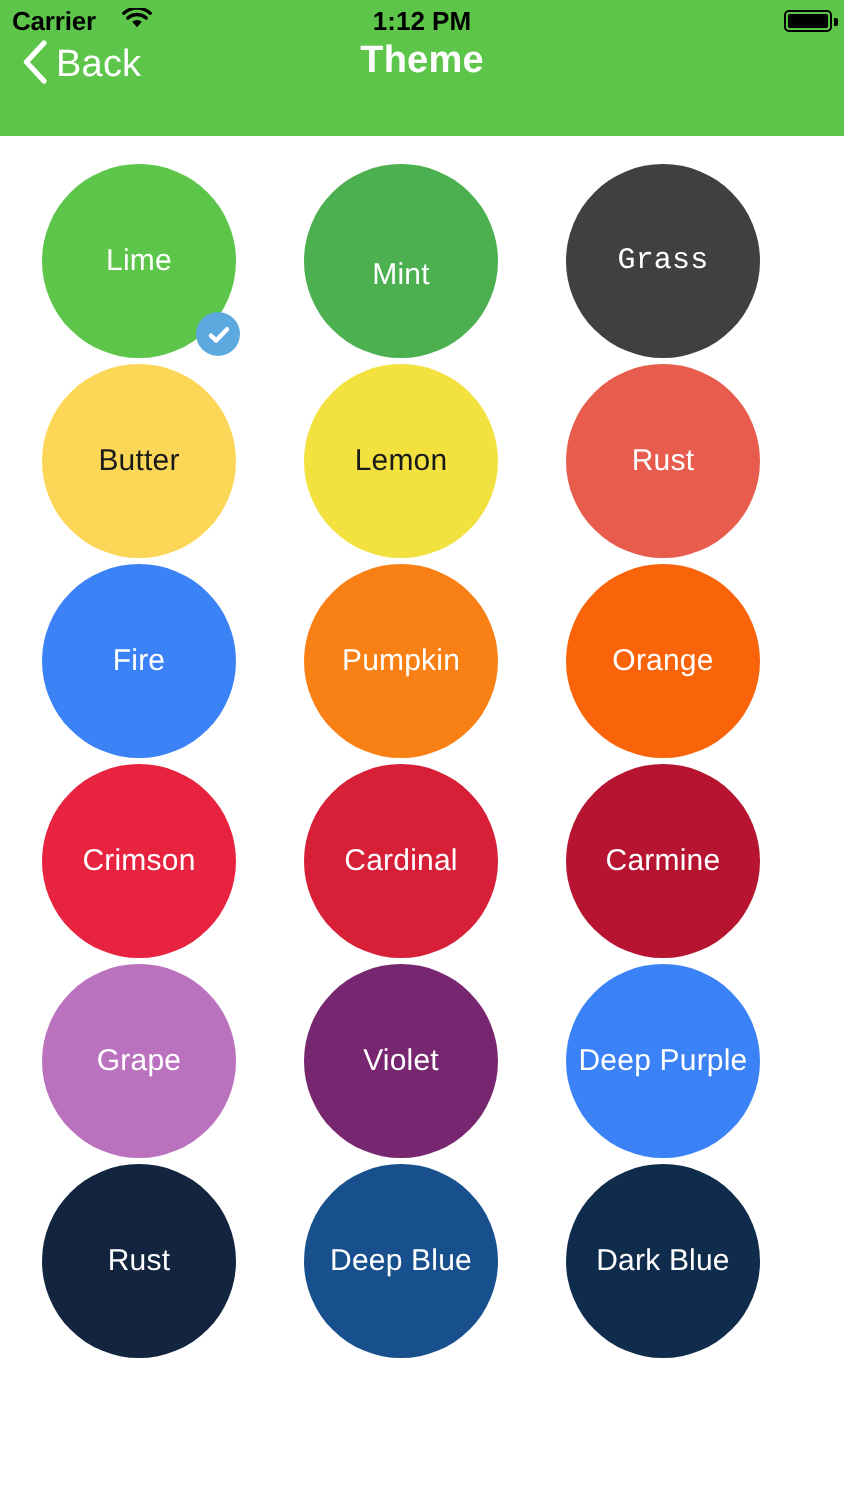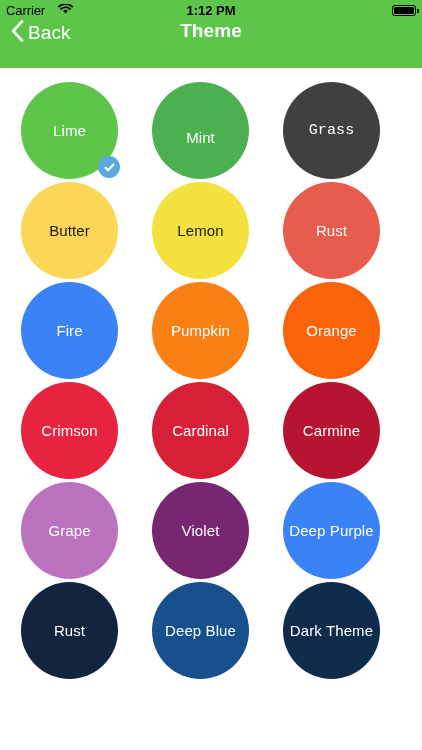--- a/index.html
+++ b/index.html
@@ -16,21 +16,21 @@
     position:relative;
     height:20px;
     background:var(--brand,#5DC64A);
     display:flex;
     align-items:center;
     padding:0 6px;
     color:#000;
   }
   .status-left{
     display:flex; align-items:center; gap:13px;
-    font-size:13px; font-weight:normal; letter-spacing:-0.1px;
+    font-size:13px; font-weight:bold; letter-spacing:-0.1px;
   }
   .status-time{
     position:absolute; left:0; right:0;
     text-align:center;
     font-size:13px; font-weight:bold;
     pointer-events:none;
   }
   .status-right{
     margin-left:auto; display:flex; align-items:center;
   }
@@ -254,17 +254,17 @@
           <span class="swatch-label" style="color: rgb(255, 255, 255);">Rust</span>
         </div>
       </div>
       <div class="swatch-cell">
         <div class="swatch" style="background: rgb(23, 80, 140);">
           <span class="swatch-label" style="color: rgb(255, 255, 255);">Deep Blue</span>
         </div>
       </div>
       <div class="swatch-cell">
         <div class="swatch" style="background: rgb(16, 44, 76);">
-          <span class="swatch-label" style="color: rgb(255, 255, 255);">Dark Theme</span>
+          <span class="swatch-label" style="color: rgb(255, 255, 255);">Dark Blue</span>
         </div>
       </div>
     </div>
 </div>
 
 </body></html>

